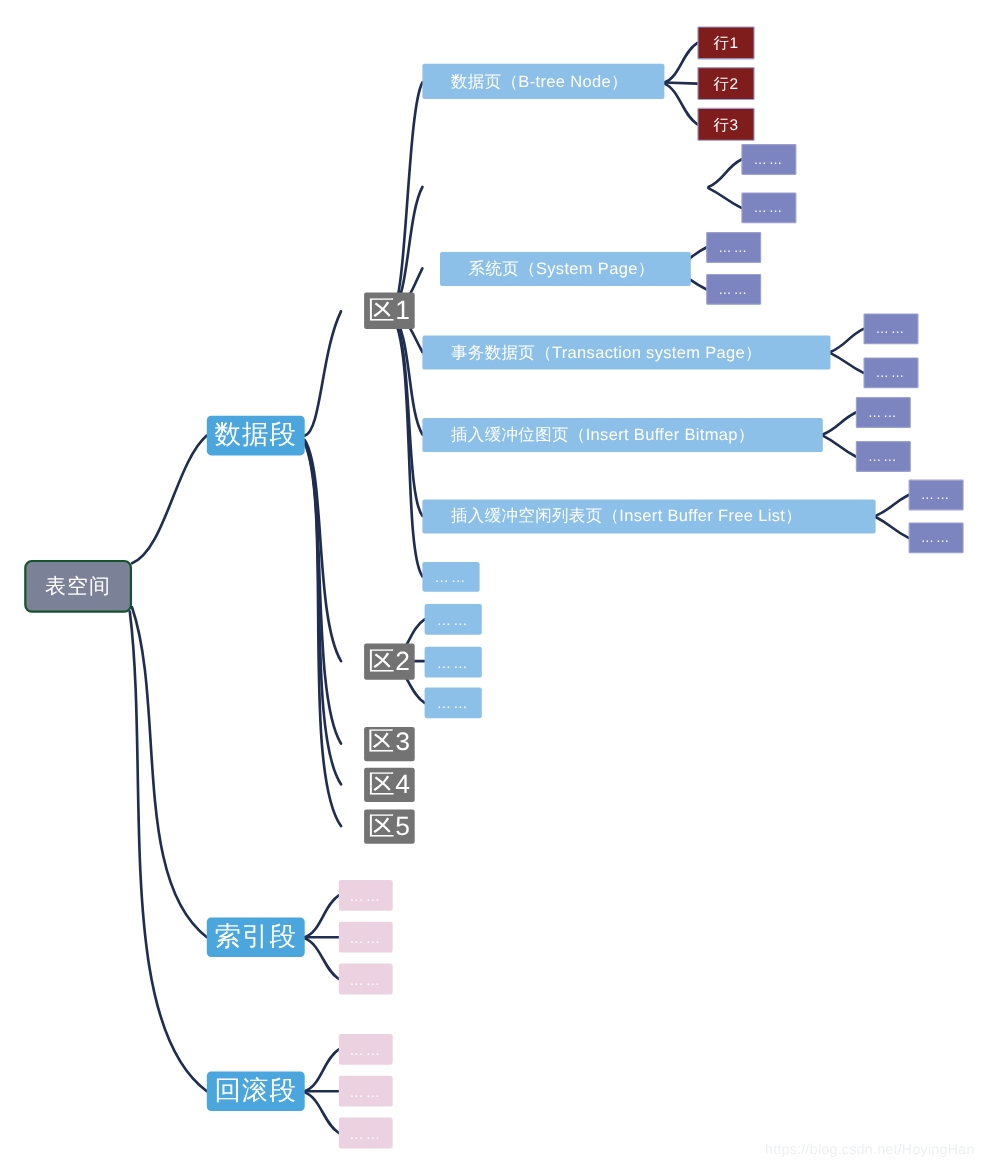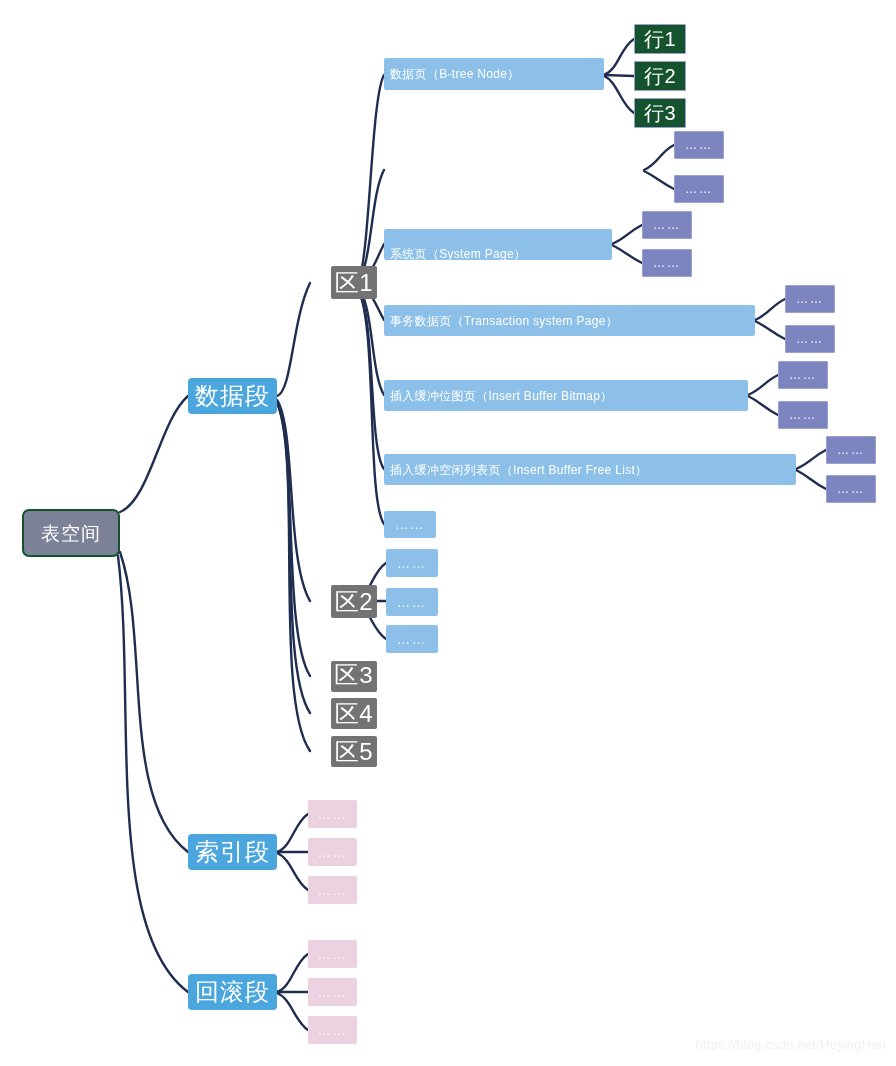--- a/index.html
+++ b/index.html
@@ -26,31 +26,31 @@
   
   .n-ext{
     background:#737373;border-radius:2px;font-size:24px;letter-spacing:0.5px;margin-left:21px;
   }
   
   .n-pinkdots{
     background:#ecd2e0;border-radius:2px;font-size:13px;letter-spacing:2px;
   }
   
   .n-page{
-    background:#8cc0e8;border-radius:2px;font-size:12px;letter-spacing:0.3px;
-    justify-content:flex-start;padding-left:6px;
+    background:#8cc0e8;border-radius:2px;font-size:15px;letter-spacing:0.3px;
+    justify-content:flex-start;padding-left:26px;
   }
   .n-bluedots{
     background:#8cc0e8;border-radius:2px;font-size:13px;letter-spacing:2px;
     justify-content:center;padding-left:0;
   }
   
   .n-row{
-    background:#14532d;border:1px solid #9aa0d0;border-radius:1px;
-    font-size:20px;letter-spacing:0.5px;
+    background:#7f1d1d;border:1px solid #9aa0d0;border-radius:1px;
+    font-size:14px;letter-spacing:0.5px;
   }
   .n-purpdots{
     background:#7d85c0;border:1px solid #9aa0d0;border-radius:1px;
     font-size:12px;letter-spacing:2px;
   }
   .watermark{
     position:absolute;right:10px;bottom:14px;
     color:#eef0f2;font-size:13px;letter-spacing:0.2px;
     font-family:"Liberation Sans",sans-serif;
   }
@@ -142,21 +142,21 @@
   <div class="node n-ext" style="left:310px;top:698px;width:46px;height:31px;">
     <span>区4</span>
   </div>
   <div class="node n-ext" style="left:310px;top:736px;width:46px;height:31px;">
     <span>区5</span>
   </div>
 
   <div class="node n-page" style="left:384px;top:58px;width:220px;height:32px;">
     <span>数据页（B-tree Node）</span>
   </div>
-  <div class="node n-page" style="left:384px;top:229px;width:228px;height:31px;align-items:flex-end;">
+  <div class="node n-page" style="left:400px;top:229px;width:228px;height:31px;">
     <span>系统页（System Page）</span>
   </div>
   <div class="node n-page" style="left:384px;top:305px;width:371px;height:31px;">
     <span>事务数据页（Transaction system Page）</span>
   </div>
   <div class="node n-page" style="left:384px;top:380px;width:364px;height:31px;">
     <span>插入缓冲位图页（Insert Buffer Bitmap）</span>
   </div>
   <div class="node n-page" style="left:384px;top:454px;width:412px;height:31px;">
     <span>插入缓冲空闲列表页（Insert Buffer Free List）</span>

